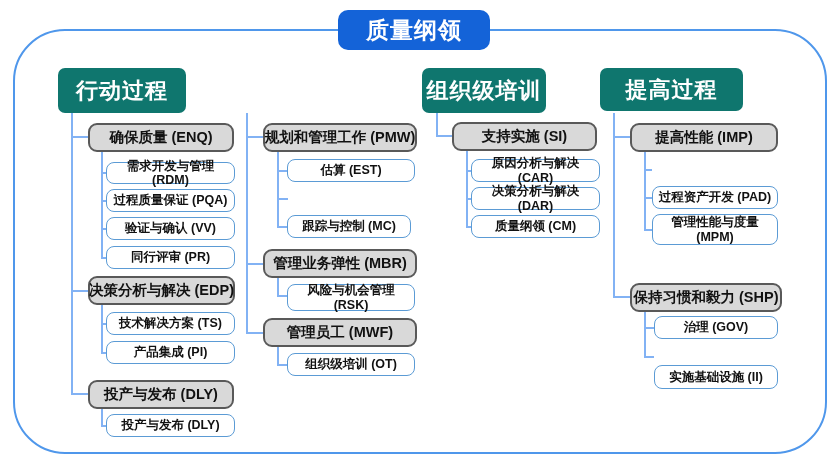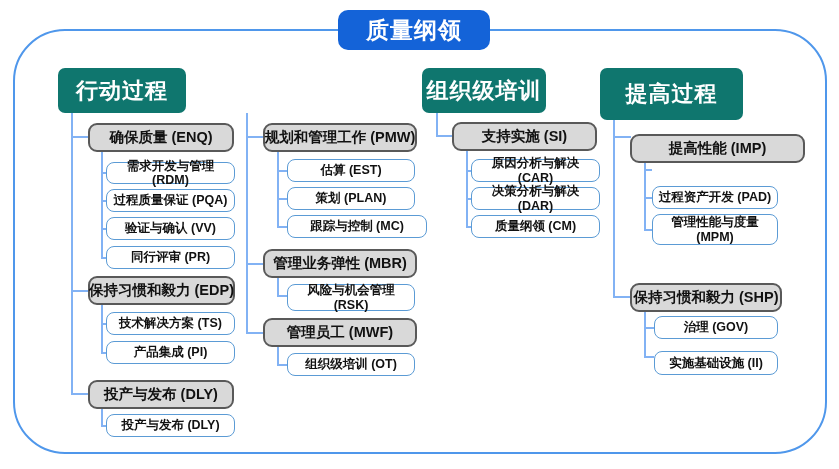--- a/index.html
+++ b/index.html
@@ -58,21 +58,21 @@
   <div class="ln" style="left:101px;top:172px;width:6px;height:2px;"></div>
   <div class="ln" style="left:101px;top:200px;width:6px;height:2px;"></div>
   <div class="ln" style="left:101px;top:228px;width:6px;height:2px;"></div>
   <div class="ln" style="left:101px;top:257px;width:6px;height:2px;"></div>
 
   <div class="w" style="left:106px;top:162px;width:129px;height:22px;">需求开发与管理 (RDM)</div>
   <div class="w" style="left:106px;top:189px;width:129px;height:23px;">过程质量保证 (PQA)</div>
   <div class="w" style="left:106px;top:246px;width:129px;height:23px;">同行评审 (PR)</div>
   <div class="w" style="left:106px;top:217px;width:129px;height:23px;">验证与确认 (VV)</div>
 
-  <div class="g" style="left:88px;top:276px;width:147px;height:29px;">保持习惯和毅力 (EDP)</div>
+  <div class="g" style="left:88px;top:276px;width:147px;height:29px;">决策分析与解决 (EDP)</div>
 
   <div class="ln" style="left:101px;top:305px;width:2px;height:49px;"></div>
   <div class="ln" style="left:101px;top:323px;width:6px;height:2px;"></div>
   <div class="ln" style="left:101px;top:352px;width:6px;height:2px;"></div>
 
   <div class="w" style="left:106px;top:312px;width:129px;height:23px;">技术解决方案 (TS)</div>
   <div class="w" style="left:106px;top:341px;width:129px;height:23px;">产品集成 (PI)</div>
 
   <div class="g" style="left:88px;top:380px;width:146px;height:29px;">投产与发布 (DLY)</div>
 
@@ -88,22 +88,21 @@
   <div class="ln" style="left:246px;top:332px;width:18px;height:2px;"></div>
 
   <div class="g" style="left:263px;top:123px;width:154px;height:29px;">规划和管理工作 (PMW)</div>
 
   <div class="ln" style="left:277px;top:152px;width:2px;height:76px;"></div>
   <div class="ln" style="left:277px;top:170px;width:11px;height:2px;"></div>
   <div class="ln" style="left:277px;top:198px;width:11px;height:2px;"></div>
   <div class="ln" style="left:277px;top:226px;width:11px;height:2px;"></div>
 
   <div class="w" style="left:287px;top:159px;width:128px;height:23px;">估算 (EST)</div>
-  <div class="w" style="left:287px;top:187px;width:128px;height:23px;">策划 (PLAN)</div>
-  <div class="w" style="left:287px;top:215px;width:140px;height:23px;">跟踪与控制 (MC)</div>
+  <div class="w" style="left:287px;top:215px;width:124px;height:23px;">跟踪与控制 (MC)</div>
 
   <div class="g" style="left:263px;top:249px;width:154px;height:29px;">管理业务弹性 (MBR)</div>
 
   <div class="ln" style="left:277px;top:278px;width:2px;height:18px;"></div>
   <div class="ln" style="left:277px;top:295px;width:11px;height:2px;"></div>
 
   <div class="w" style="left:287px;top:284px;width:128px;height:27px;">风险与机会管理 (RSK)</div>
 
   <div class="g" style="left:263px;top:318px;width:154px;height:29px;">管理员工 (MWF)</div>
 
@@ -121,38 +120,38 @@
 
   <div class="ln" style="left:466px;top:151px;width:2px;height:77px;"></div>
   <div class="ln" style="left:466px;top:170px;width:6px;height:2px;"></div>
   <div class="ln" style="left:466px;top:198px;width:6px;height:2px;"></div>
   <div class="ln" style="left:466px;top:226px;width:6px;height:2px;"></div>
 
   <div class="w" style="left:471px;top:159px;width:129px;height:23px;">原因分析与解决 (CAR)</div>
   <div class="w" style="left:471px;top:187px;width:129px;height:23px;">决策分析与解决 (DAR)</div>
   <div class="w" style="left:471px;top:215px;width:129px;height:23px;">质量纲领 (CM)</div>
 
-  <div class="hdr" style="left:600px;top:68px;width:143px;height:52px;">提高过程</div>
+  <div class="hdr" style="left:600px;top:68px;width:143px;height:43px;">提高过程</div>
 
   <div class="ln" style="left:613px;top:113px;width:2px;height:185px;"></div>
   <div class="ln" style="left:613px;top:136px;width:18px;height:2px;"></div>
   <div class="ln" style="left:613px;top:296px;width:18px;height:2px;"></div>
 
-  <div class="g" style="left:630px;top:123px;width:175px;height:29px;margin-top:11px;">提高性能 (IMP)</div>
+  <div class="g" style="left:630px;top:123px;width:148px;height:29px;">提高性能 (IMP)</div>
 
   <div class="ln" style="left:644px;top:152px;width:2px;height:78px;"></div>
   <div class="ln" style="left:644px;top:169px;width:8px;height:2px;"></div>
   <div class="ln" style="left:644px;top:197px;width:8px;height:2px;"></div>
   <div class="ln" style="left:644px;top:229px;width:8px;height:2px;"></div>
 
   <div class="w" style="left:652px;top:186px;width:126px;height:23px;">过程资产开发 (PAD)</div>
   <div class="w" style="left:652px;top:214px;width:126px;height:31px;">管理性能与度量 (MPM)</div>
 
   <div class="g" style="left:630px;top:283px;width:152px;height:29px;">保持习惯和毅力 (SHP)</div>
 
   <div class="ln" style="left:644px;top:312px;width:2px;height:46px;"></div>
   <div class="ln" style="left:644px;top:327px;width:10px;height:2px;"></div>
   <div class="ln" style="left:644px;top:356px;width:10px;height:2px;"></div>
 
   <div class="w" style="left:654px;top:316px;width:124px;height:23px;">治理 (GOV)</div>
-  <div class="w" style="left:654px;top:351px;width:124px;height:24px;">实施基础设施 (II)</div>
+  <div class="w" style="left:654px;top:365px;width:124px;height:24px;">实施基础设施 (II)</div>
 
 </div>
 
 </body></html>

